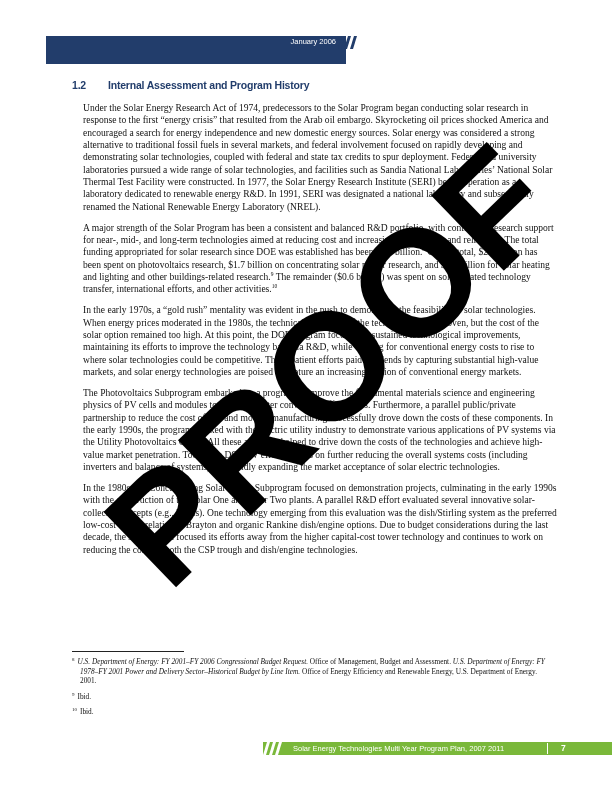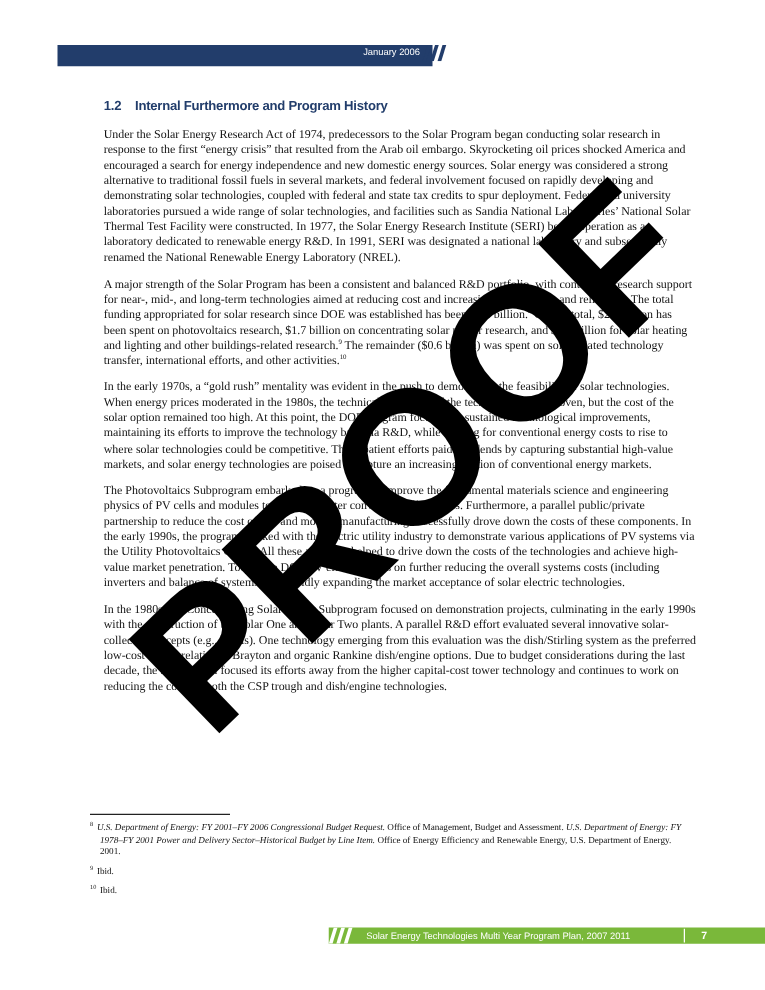--- a/index.html
+++ b/index.html
@@ -2,36 +2,36 @@
 <html><head>
   <meta charset="utf-8">
   <style>
     html, body { margin: 0; padding: 0; }
     body {
       width: 612px; height: 792px; position: relative; overflow: hidden;
       background: #ffffff; color: #111111;
       font-family: "Liberation Serif", serif;
     }
     .header-bar {
-      position: absolute; left: 46px; top: 36px; width: 300px; height: 17px;
+      position: absolute; left: 46px; top: 36px; width: 300px; height: 28px;
       background: #223d6b;
     }
     .header-date {
       position: absolute; right: 10px; top: 0px; height: 12px; line-height: 12px;
       font-family: "Liberation Sans", sans-serif; font-size: 7.5px; color: #ffffff;
     }
     .header-slashes {
       position: absolute; left: 338px; top: 36px; height: 13px; width: 22px;
     }
     .section-heading {
       position: absolute; left: 72px; top: 79px;
       font-family: "Liberation Sans", sans-serif; font-weight: bold; font-size: 10.5px;
       color: #223d6b; letter-spacing: -0.2px;
     }
-    .section-heading .num { display: inline-block; width: 36px; text-align: center; }
+    .section-heading .num { display: inline-block; width: 36px; }
     .body-text {
       position: absolute; left: 72px; top: 102px; width: 474px;
       font-size: 9.55px; line-height: 12.35px; text-align: left; margin-left: 11px;
     }
     .body-text p { margin: 0 0 8.6px 0; }
     sup { font-size: 5.5px; vertical-align: 4px; line-height: 0; }
     .footnote-rule {
       position: absolute; left: 72px; top: 651px; width: 112px; height: 0;
       border-top: 0.8px solid #222;
     }
@@ -72,21 +72,21 @@
 <div class="header-bar">
   <span class="header-date">January 2006</span>
 </div>
 <svg class="header-slashes" viewBox="0 0 22 13">
   <polygon points="4,0 7,0 3,13 0,13" fill="#223d6b"></polygon>
   <polygon points="10,0 13,0 9,13 6,13" fill="#223d6b"></polygon>
   <polygon points="16,0 19,0 15,13 12,13" fill="#223d6b"></polygon>
 </svg>
 
 <div class="section-heading">
-  <span class="num">1.2</span><span>Internal Furthermore and Program History</span>
+  <span class="num">1.2</span><span>Internal Assessment and Program History</span>
 </div>
 
 <div class="body-text">
   <p>Under the Solar Energy Research Act of 1974, predecessors to the Solar Program began conducting solar research in response to the first “energy crisis” that resulted from the Arab oil embargo. Skyrocketing oil prices shocked America and encouraged a search for energy independence and new domestic energy sources. Solar energy was considered a strong alternative to traditional fossil fuels in several markets, and federal involvement focused on rapidly developing and demonstrating solar technologies, coupled with federal and state tax credits to spur deployment. Federal and university laboratories pursued a wide range of solar technologies, and facilities such as Sandia National Laboratories’ National Solar Thermal Test Facility were constructed. In 1977, the Solar Energy Research Institute (SERI) began operation as a laboratory dedicated to renewable energy R&amp;D. In 1991, SERI was designated a national laboratory and subsequently renamed the National Renewable Energy Laboratory (NREL).</p>
   <p><span>A major strength of the Solar Program has been a consistent and balanced R&amp;D portfolio, with continuing research support for near-, mid-, and long-term technologies aimed at reducing cost and increasing performance and reliability. The total funding appropriated for solar research since DOE was established has been $5.8 billion.</span><sup>8</sup><span>  Of that total, $2.7 billion has been spent on photovoltaics research, $1.7 billion on concentrating solar power research, and $0.8 billion for solar heating and lighting and other buildings-related research.</span><sup>9</sup><span>  The remainder ($0.6 billion) was spent on solar-related technology transfer, international efforts, and other activities.</span><sup>10</sup></p>
   <p>In the early 1970s, a “gold rush” mentality was evident in the push to demonstrate the feasibility of solar technologies. When energy prices moderated in the 1980s, the technical feasibility of the technologies was proven, but the cost of the solar option remained too high. At this point, the DOE program focused on sustained technological improvements, maintaining its efforts to improve the technology base via R&amp;D, while waiting for conventional energy costs to rise to where solar technologies could be competitive. These patient efforts paid dividends by capturing substantial high-value markets, and solar energy technologies are poised to capture an increasing portion of conventional energy markets.</p>
   <p>The Photovoltaics Subprogram embarked on a program to improve the fundamental materials science and engineering physics of PV cells and modules to achieve greater conversion efficiencies. Furthermore, a parallel public/private partnership to reduce the cost of cell and module manufacturing successfully drove down the costs of these components. In the early 1990s, the program worked with the electric utility industry to demonstrate various applications of PV systems via the Utility Photovoltaics Group. All these activities helped to drive down the costs of the technologies and achieve high-value market penetration. Today, the DOE PV effort focuses on further reducing the overall systems costs (including inverters and balance of systems) and rapidly expanding the market acceptance of solar electric technologies.</p>
   <p>In the 1980s, the Concentrating Solar Power Subprogram focused on demonstration projects, culminating in the early 1990s with the construction of the Solar One and Solar Two plants. A parallel R&amp;D effort evaluated several innovative solar-collector concepts (e.g., bowls). One technology emerging from this evaluation was the dish/Stirling system as the preferred low-cost option relative to Brayton and organic Rankine dish/engine options. Due to budget considerations during the last decade, the subprogram focused its efforts away from the higher capital-cost tower technology and continues to work on reducing the costs of both the CSP trough and dish/engine technologies.</p>
 </div>
 

